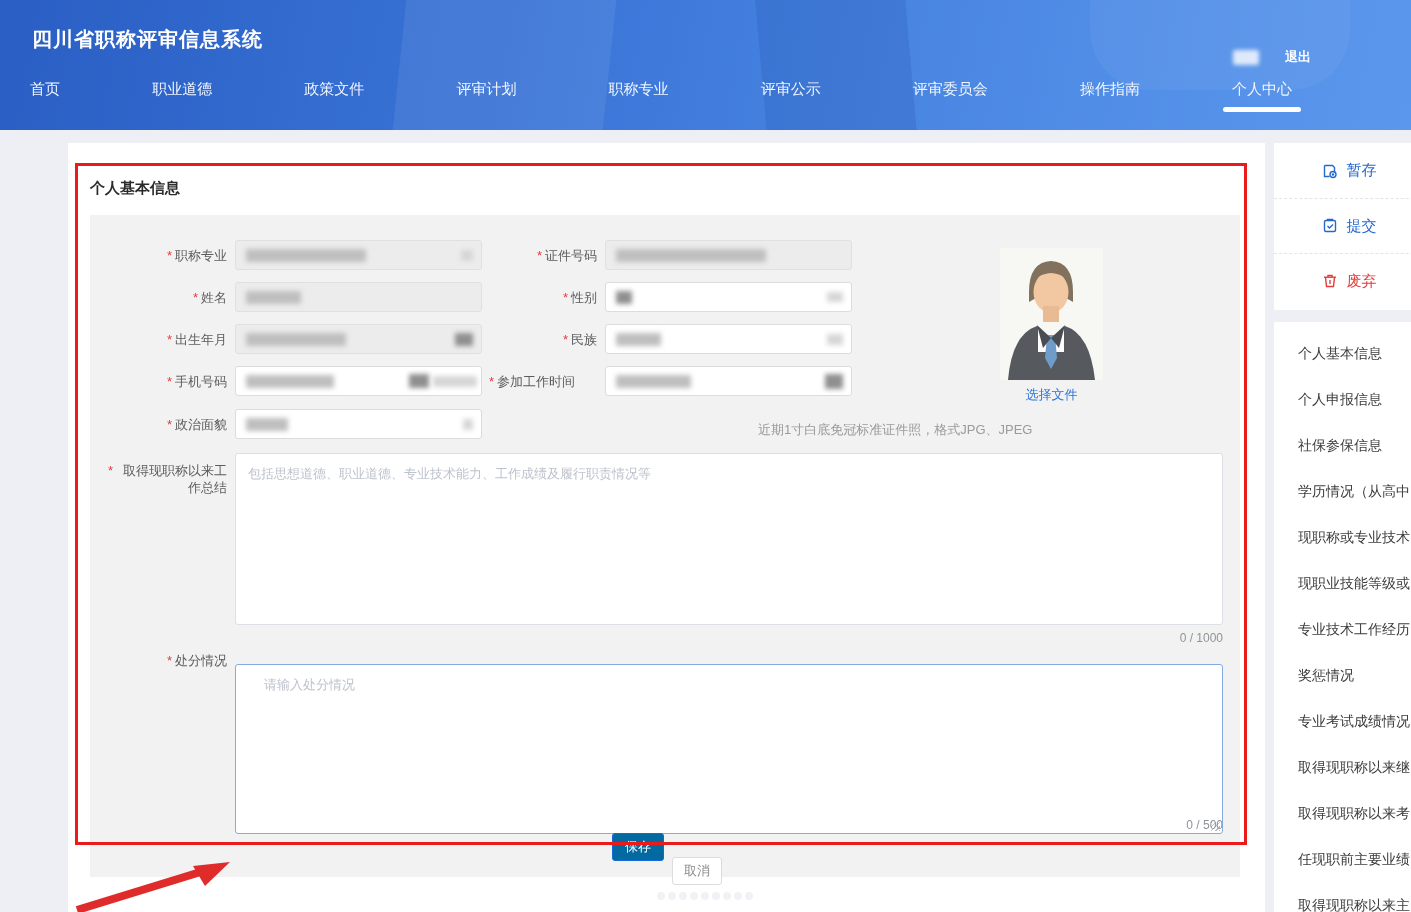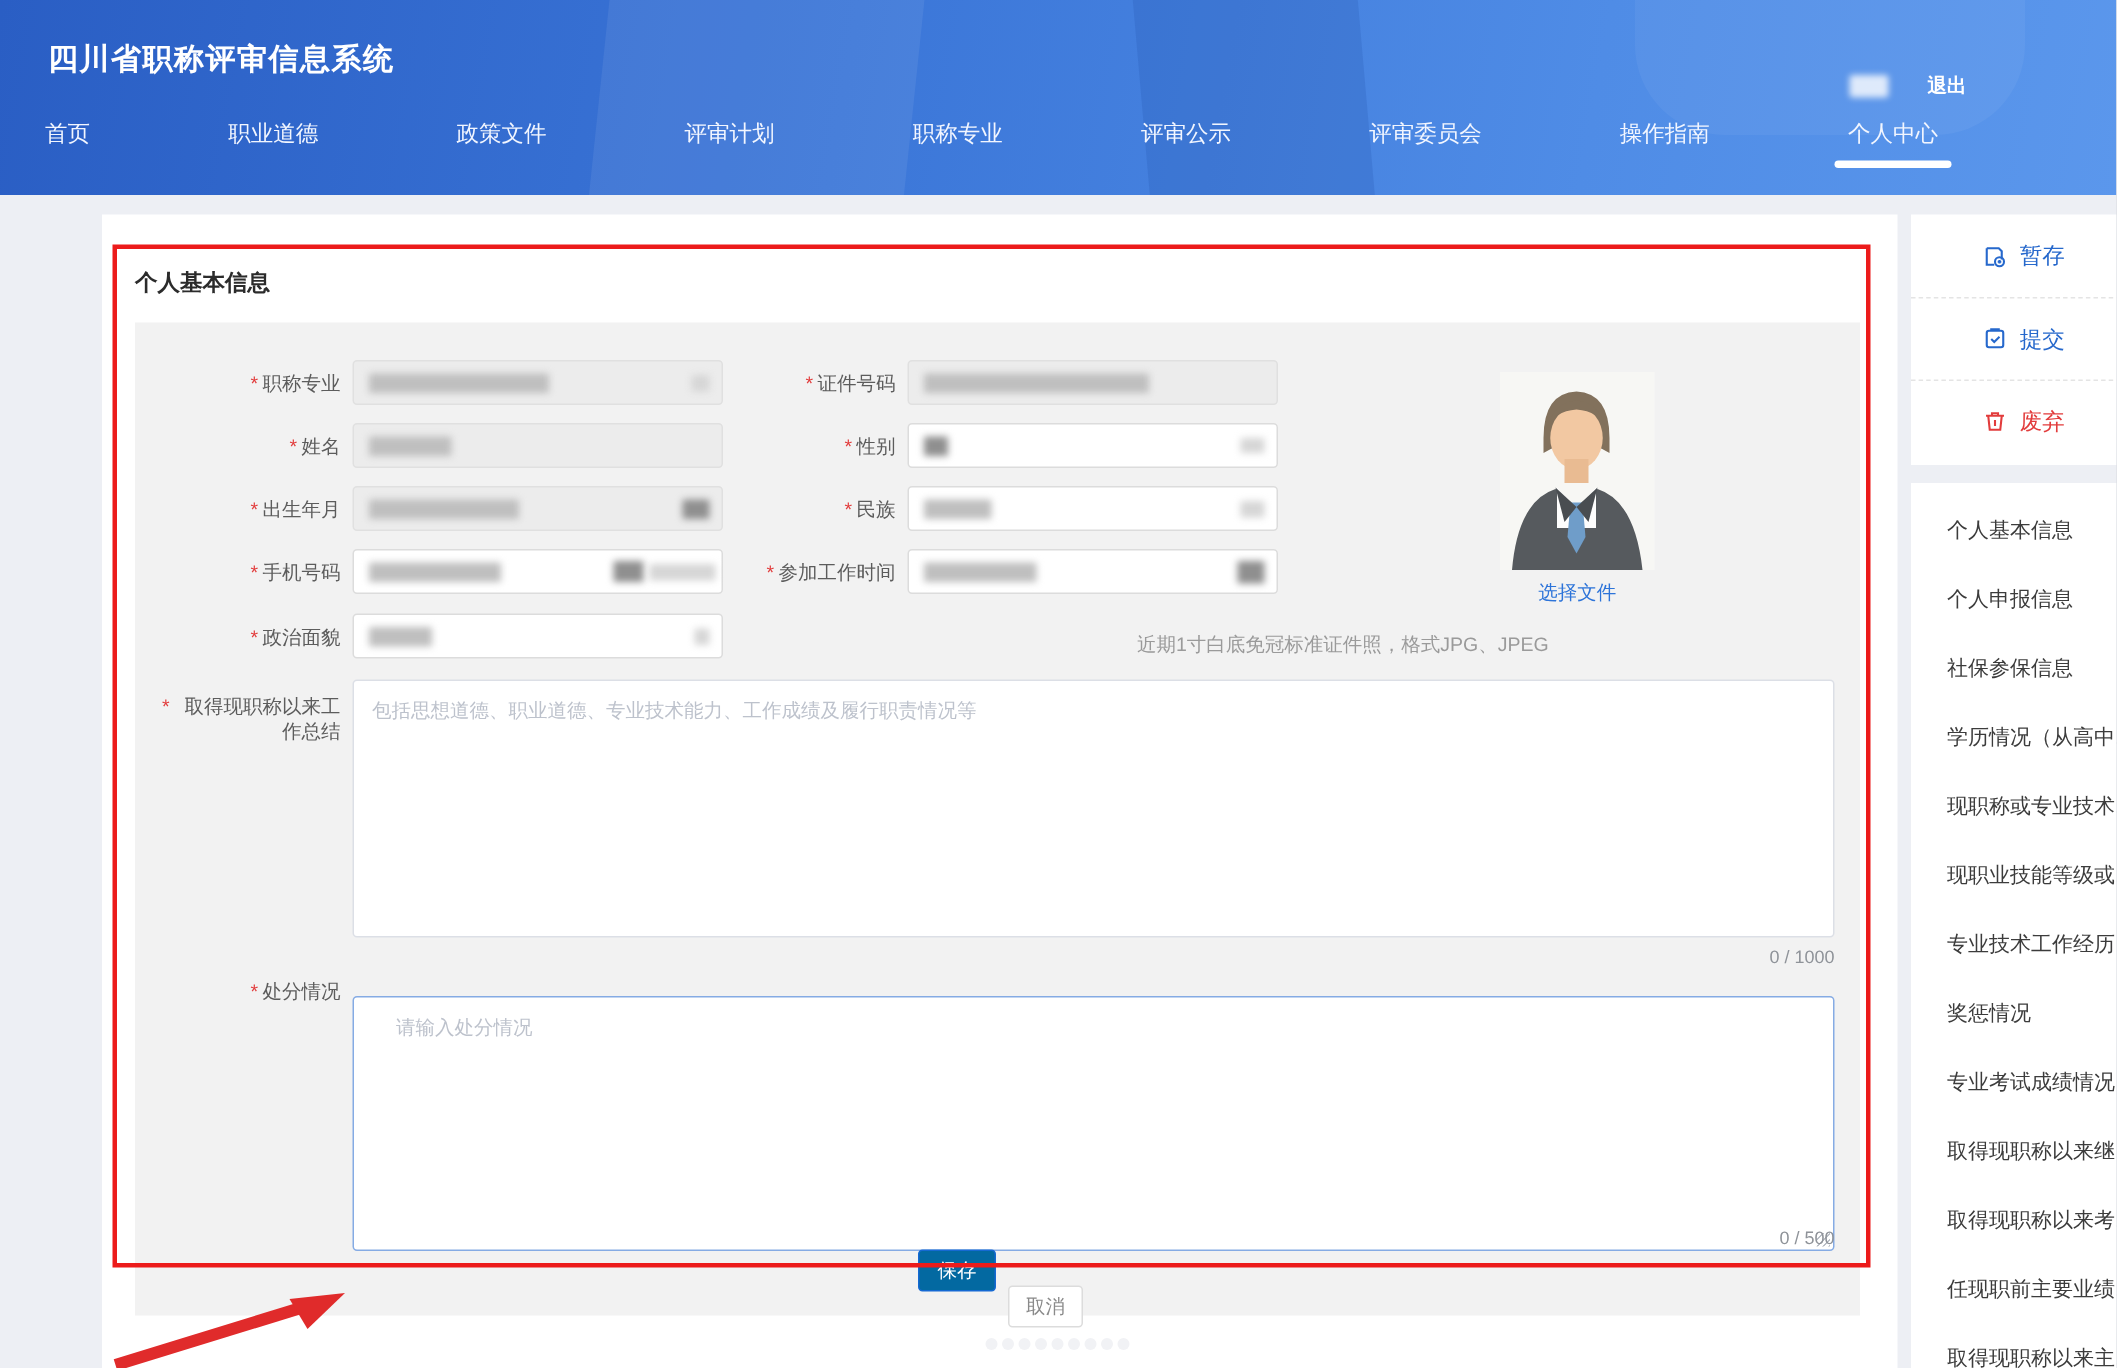--- a/index.html
+++ b/index.html
@@ -130,21 +130,21 @@
       <span class="rv" style="left:10px;top:8px;width:45px;height:13px"></span>
       <span class="rv light" style="right:8px;top:9px;width:16px;height:11px"></span>
     </div>
 
     <div class="flabel" style="left:0;width:137px;top:158px"><span class="star">*</span><span>手机号码</span></div>
     <div class="inp" style="left:145px;top:151px">
       <span class="rv" style="left:10px;top:8px;width:88px;height:13px"></span>
       <span class="rv dark" style="right:52px;top:7px;width:20px;height:14px"></span>
       <span class="rv light" style="right:4px;top:9px;width:44px;height:11px"></span>
     </div>
-    <div class="flabel" style="left:370px;width:137px;top:158px"><span class="star">*</span><span>参加工作时间</span></div>
+    <div class="flabel" style="left:348px;width:137px;top:158px"><span class="star">*</span><span>参加工作时间</span></div>
     <div class="inp" style="left:515px;top:151px">
       <span class="rv" style="left:10px;top:8px;width:75px;height:13px"></span>
       <span class="rv dark" style="right:8px;top:7px;width:18px;height:15px"></span>
     </div>
 
     <div class="flabel" style="left:0;width:137px;top:201px"><span class="star">*</span><span>政治面貌</span></div>
     <div class="inp" style="left:145px;top:194px">
       <span class="rv" style="left:10px;top:8px;width:42px;height:13px"></span>
       <span class="rv light" style="right:8px;top:9px;width:10px;height:11px"></span>
     </div>

